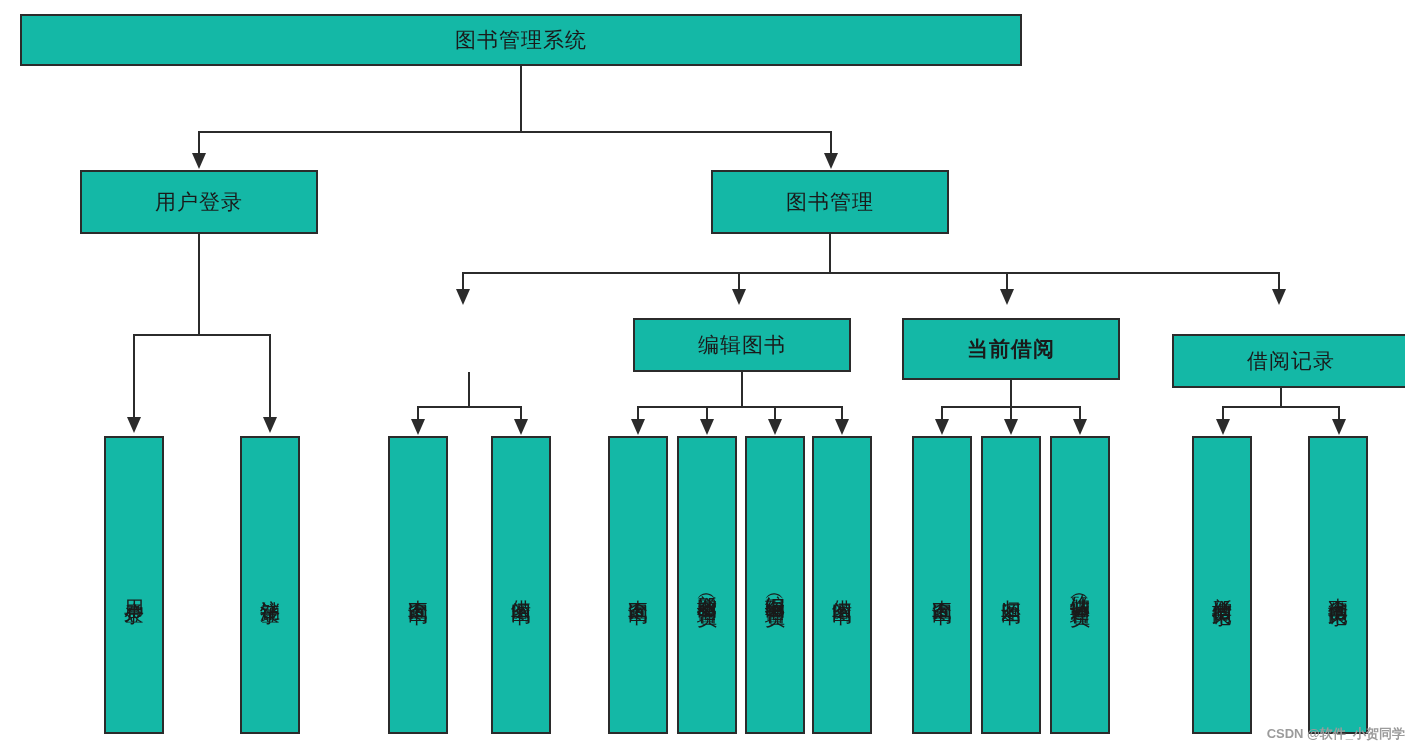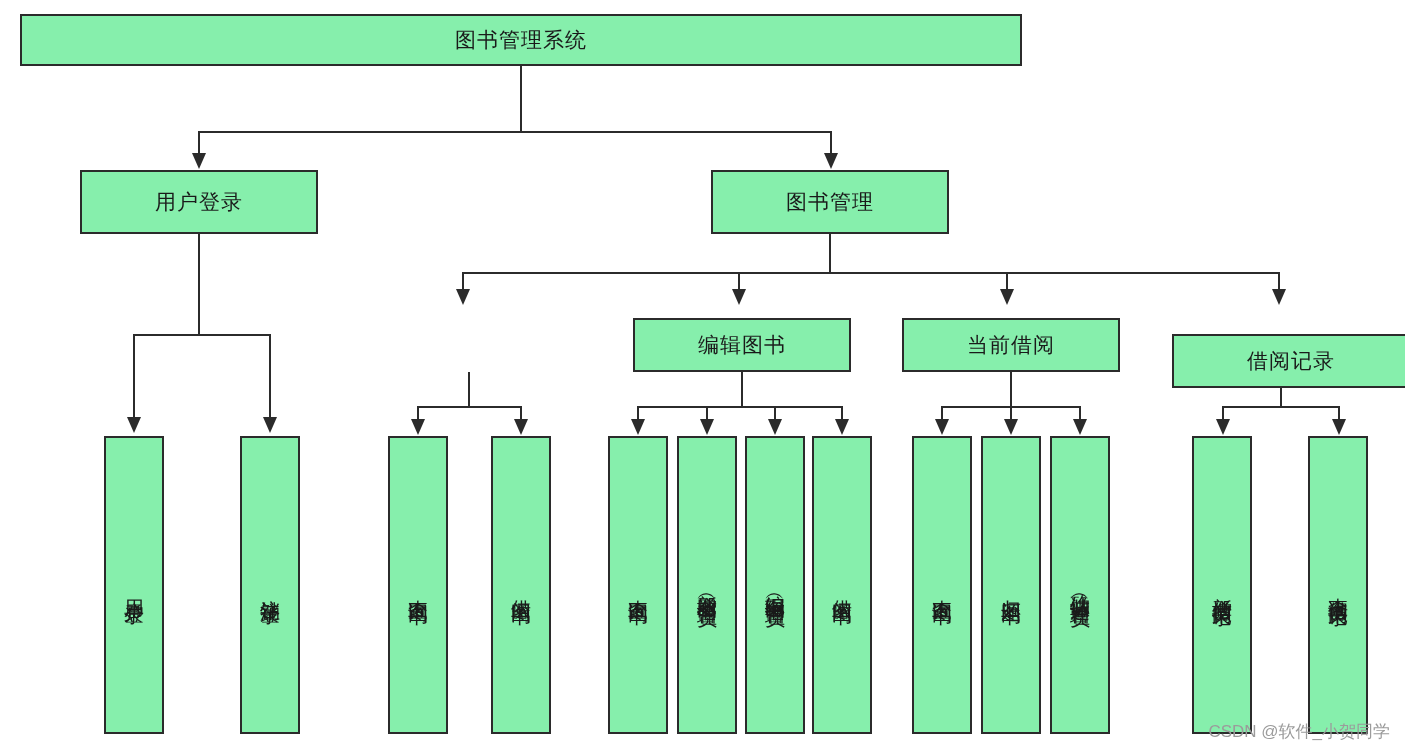--- a/index.html
+++ b/index.html
@@ -15,21 +15,21 @@
     width: 1405px;
     height: 747px;
     background: #ffffff;
     overflow: hidden;
   }
   
   .node {
     position: absolute;
     box-sizing: border-box;
     border: 2px solid #2b2b2b;
-    background: #86efac;
+    background: #14b8a6;
     display: flex;
     align-items: center;
     justify-content: center;
     color: #1a1a1a;
     z-index: 3;
   }
   .node.h {            
     font-size: 21px;
     letter-spacing: 1px;
   }
@@ -59,27 +59,28 @@
     width: 0;
     height: 0;
     border-left: 7px solid transparent;
     border-right: 7px solid transparent;
     border-top: 16px solid #2b2b2b;
     z-index: 2;
   }
   
   #watermark {
     position: absolute;
-    right: 15px;
+    right: 0;
     bottom: 4px;
-    font-size: 17px;
+    font-size: 13px;
     color: #9b9b9b;
     z-index: 6;
     white-space: nowrap;
     font-family: "Liberation Sans", "DejaVu Sans", sans-serif;
+    font-weight: bold;
   }
 </style>
 </head>
 <body>
 
 <div id="canvas">
 
   <div class="node h" style="left:20px; top:14px; width:1002px; height:52px;">
     <span class="lbl">图书管理系统</span>
   </div>
@@ -119,21 +120,21 @@
 
   <div class="vline" style="left:1006px; top:272px; width:2px; height:18px;"></div>
   <div class="arrow" style="left:1000px; top:289px;"></div>
 
   <div class="vline" style="left:1278px; top:272px; width:2px; height:18px;"></div>
   <div class="arrow" style="left:1272px; top:289px;"></div>
 
   <div class="node h" style="left:633px; top:318px; width:218px; height:54px;">
     <span class="lbl">编辑图书</span>
   </div>
-  <div class="node h" style="left:902px; top:318px; width:218px; height:54px;">
+  <div class="node h" style="left:902px; top:318px; width:218px; height:62px;font-weight:bold;">
     <span class="lbl">当前借阅</span>
   </div>
   <div class="node h" style="left:1172px; top:334px; width:238px; height:54px;">
     <span class="lbl">借阅记录</span>
   </div>
 
   <div class="vline" style="left:468px; top:372px; width:2px; height:35px;"></div>
   <div class="hline" style="left:417px; top:406px; width:105px; height:2px;"></div>
   <div class="vline" style="left:417px; top:406px; width:2px; height:14px;"></div>
   <div class="arrow" style="left:411px; top:419px;"></div>

